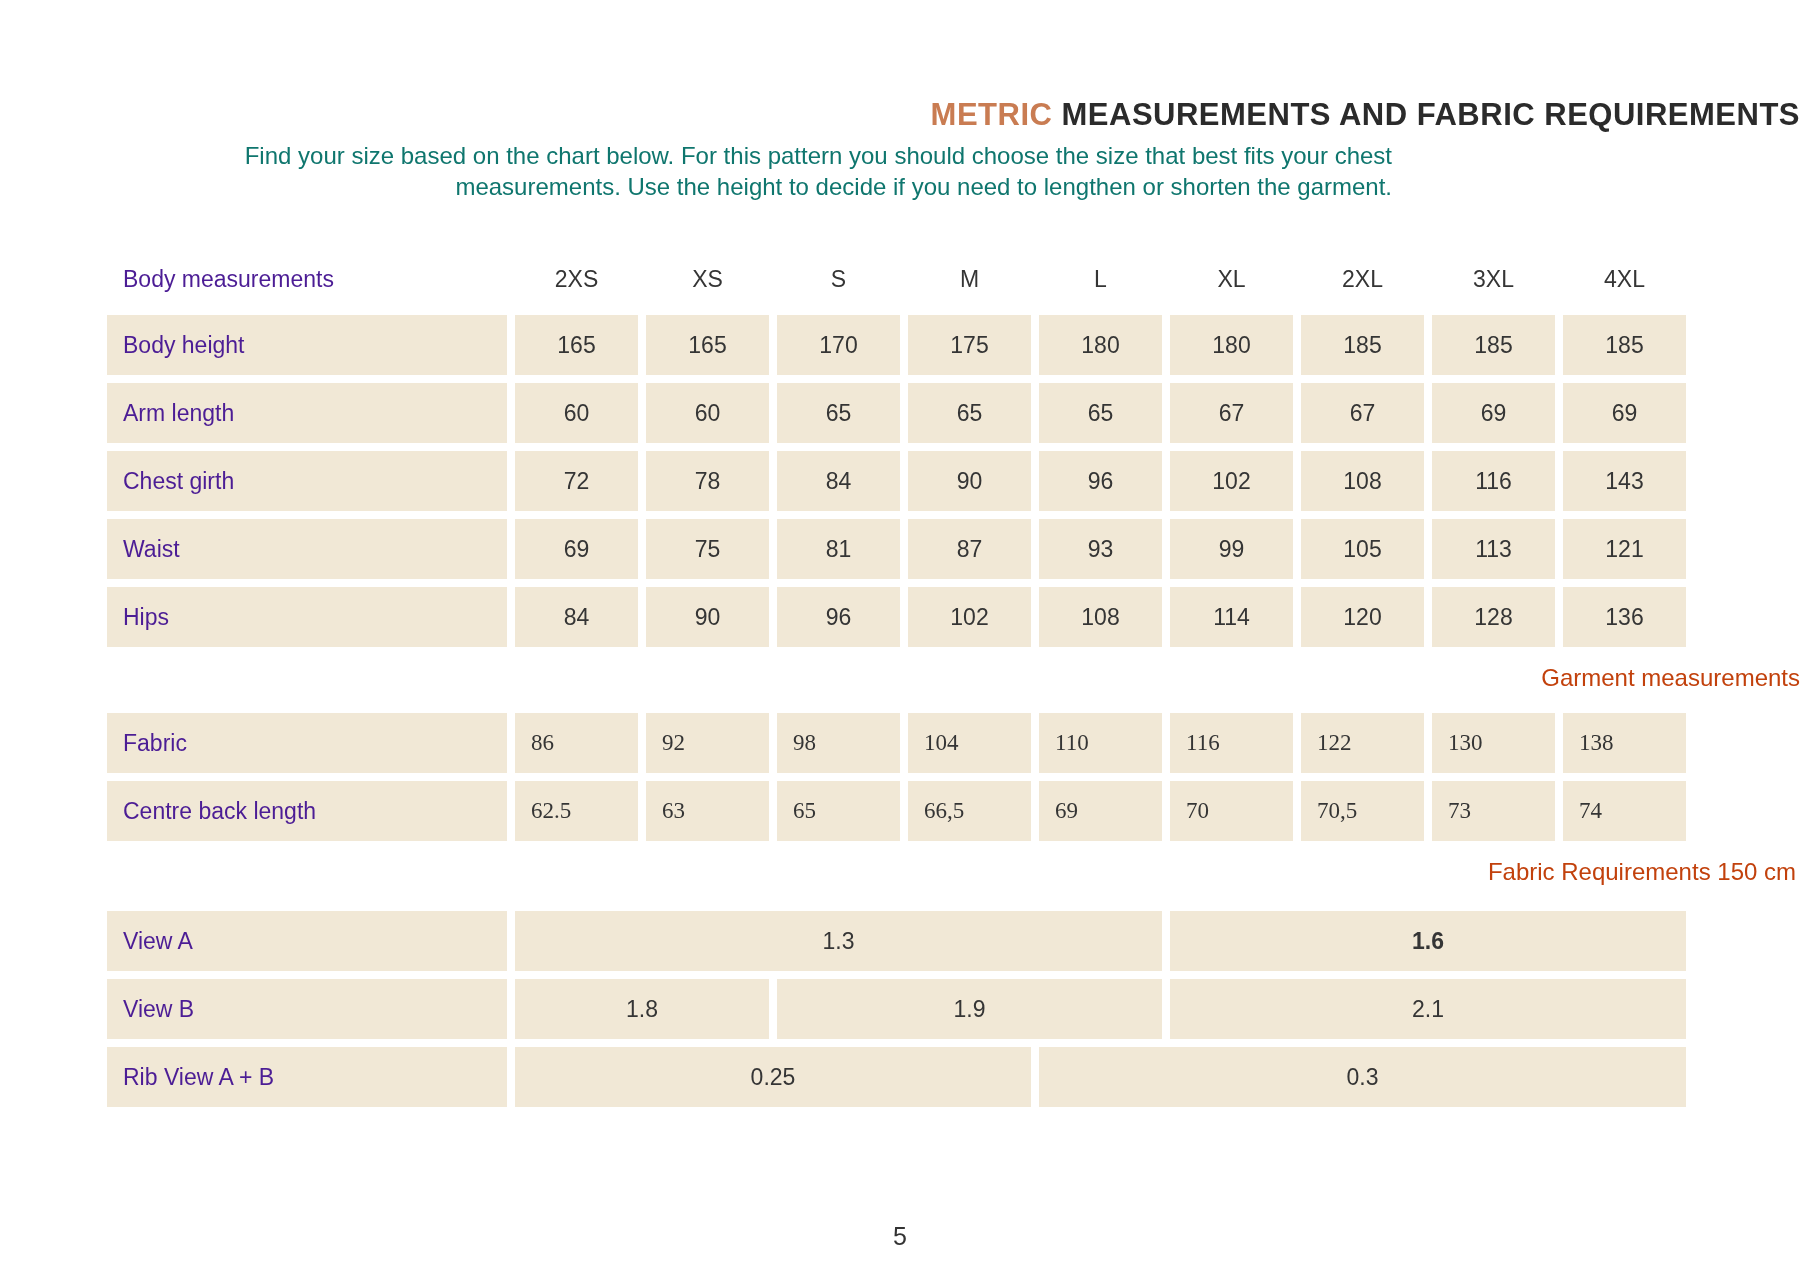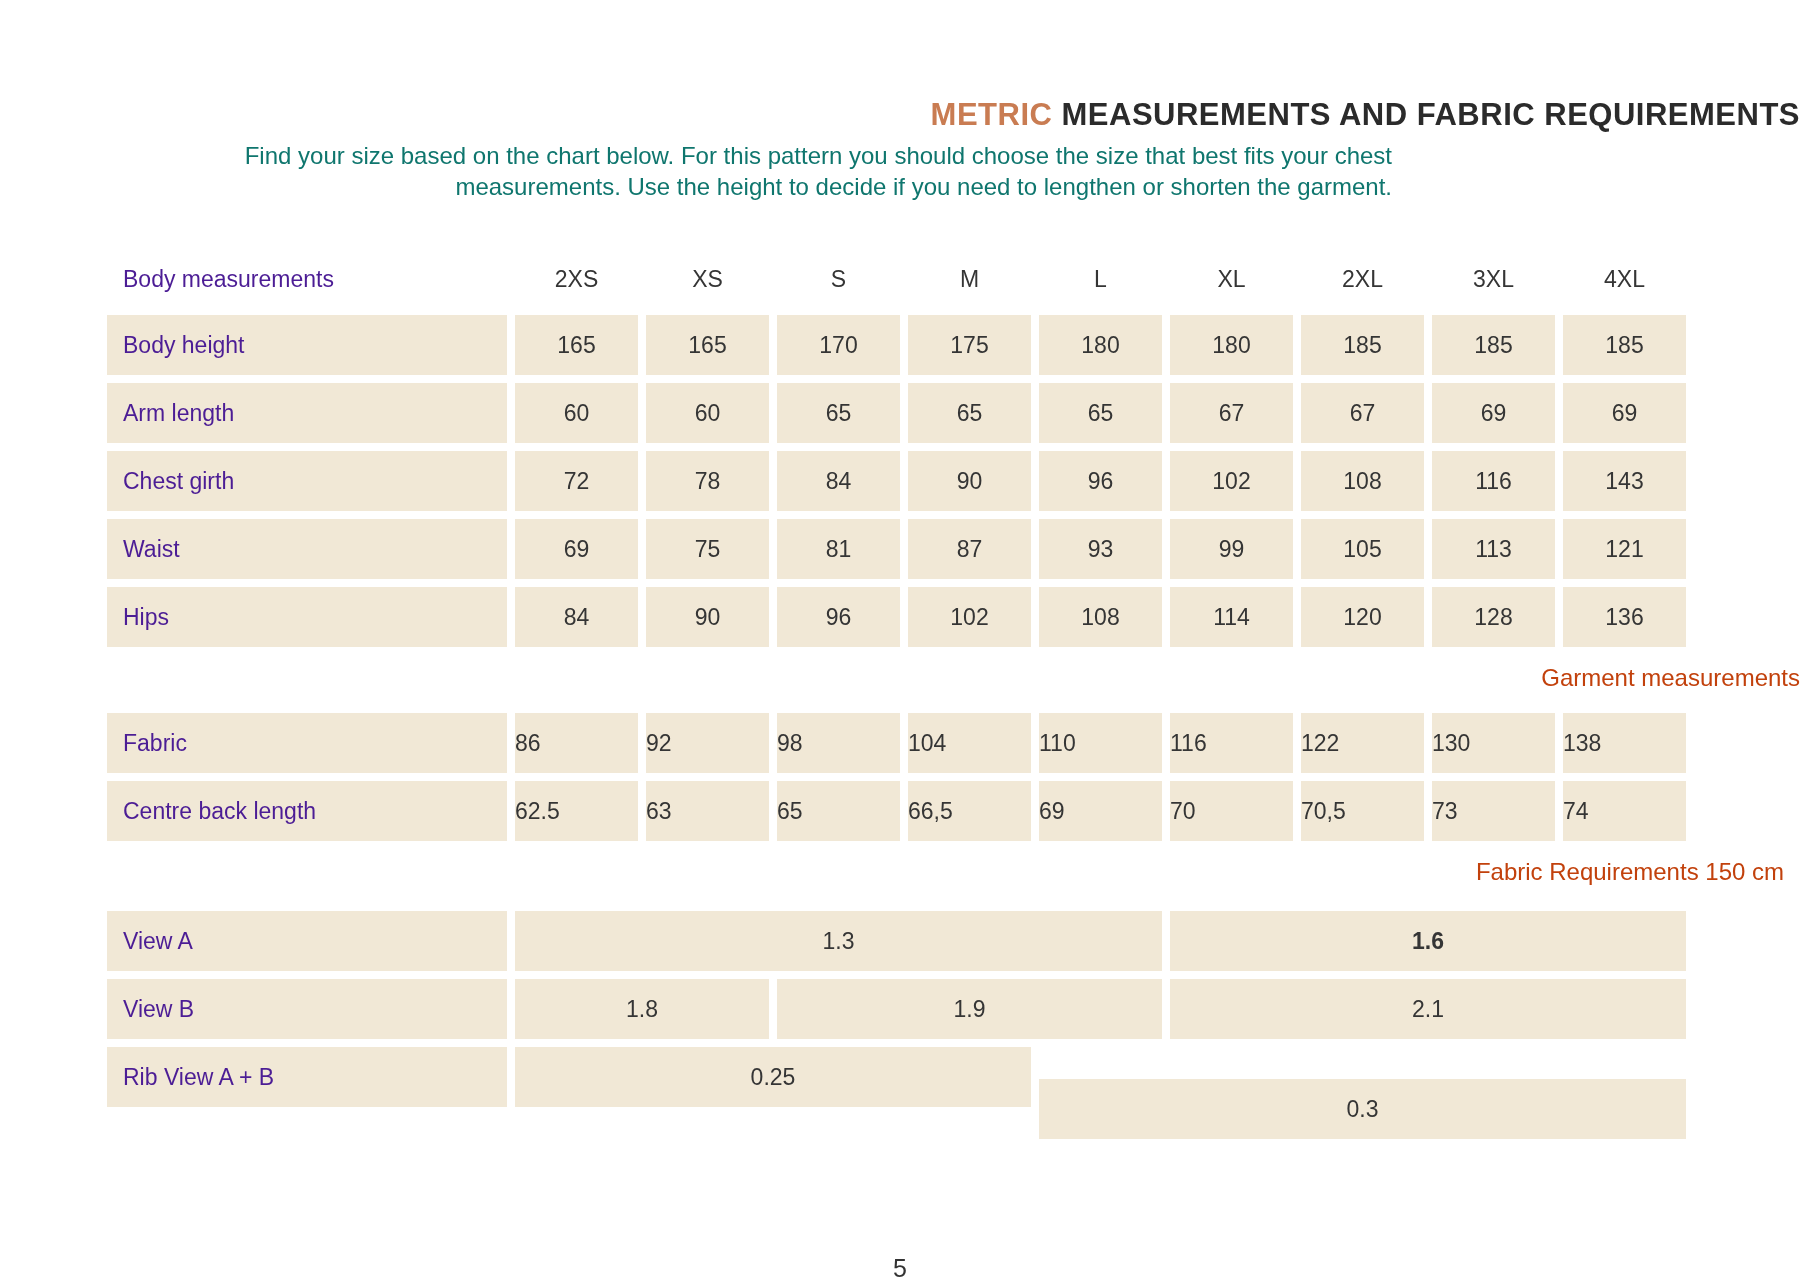--- a/index.html
+++ b/index.html
@@ -13,23 +13,23 @@
   .intro { margin-top:7px; max-width:1285px; font-size:24px; line-height:31px; color:#0f766e; }
 
   .table { margin-top:55px; }
   .trow { display:grid; grid-template-columns:400px repeat(9,123px); column-gap:8px; margin-bottom:8px; }
   .trow.hdr { margin-bottom:14px; }
   .cell { background:#f1e8d6; height:60px; display:flex; align-items:center;
     font-size:23px; color:#353535; }
   .hdr .cell { background:transparent; height:44px; }
   .labelcell { padding-left:16px; color:#4c1d95; }
   .center { justify-content:center; }
-  .left { padding-left:0; }
+  .left { padding-left:16px;font-family:Liberation Serif, serif; }
   .section-label { font-size:24px; color:#c2410c; padding-left:16px; margin:16px 0 20px 0; line-height:30px; }
-  .section-label.fabric { margin:16px 16px 24px 0; }
+  .section-label.fabric { margin:16px 4px 24px 0; }
 
   .footer { text-align:center; margin-top:115px; }
   .page-number { font-size:25px; color:#333333; }
 </style>
 </head>
 <body>
 
 <div class="page">
 
   <h1 class="title"><span class="hl">METRIC</span><span> MEASUREMENTS AND FABRIC REQUIREMENTS</span></h1>
@@ -147,21 +147,21 @@
         </div>
         <div class="trow">
           <div class="cell labelcell">View B</div>
           <div class="cell center" style="grid-column: span 2;">1.8</div>
           <div class="cell center" style="grid-column: span 3;">1.9</div>
           <div class="cell center" style="grid-column: span 4;">2.1</div>
         </div>
         <div class="trow">
           <div class="cell labelcell">Rib View A + B</div>
           <div class="cell center" style="grid-column: span 4;">0.25</div>
-          <div class="cell center" style="grid-column: span 5; margin-top: 32px;">0.3</div>
+          <div class="cell center" style="grid-column: span 5;">0.3</div>
         </div>
       </div>
   </div>
 
 </div>
 
 <div class="footer">
   <span class="page-number">5</span>
 </div>
 

